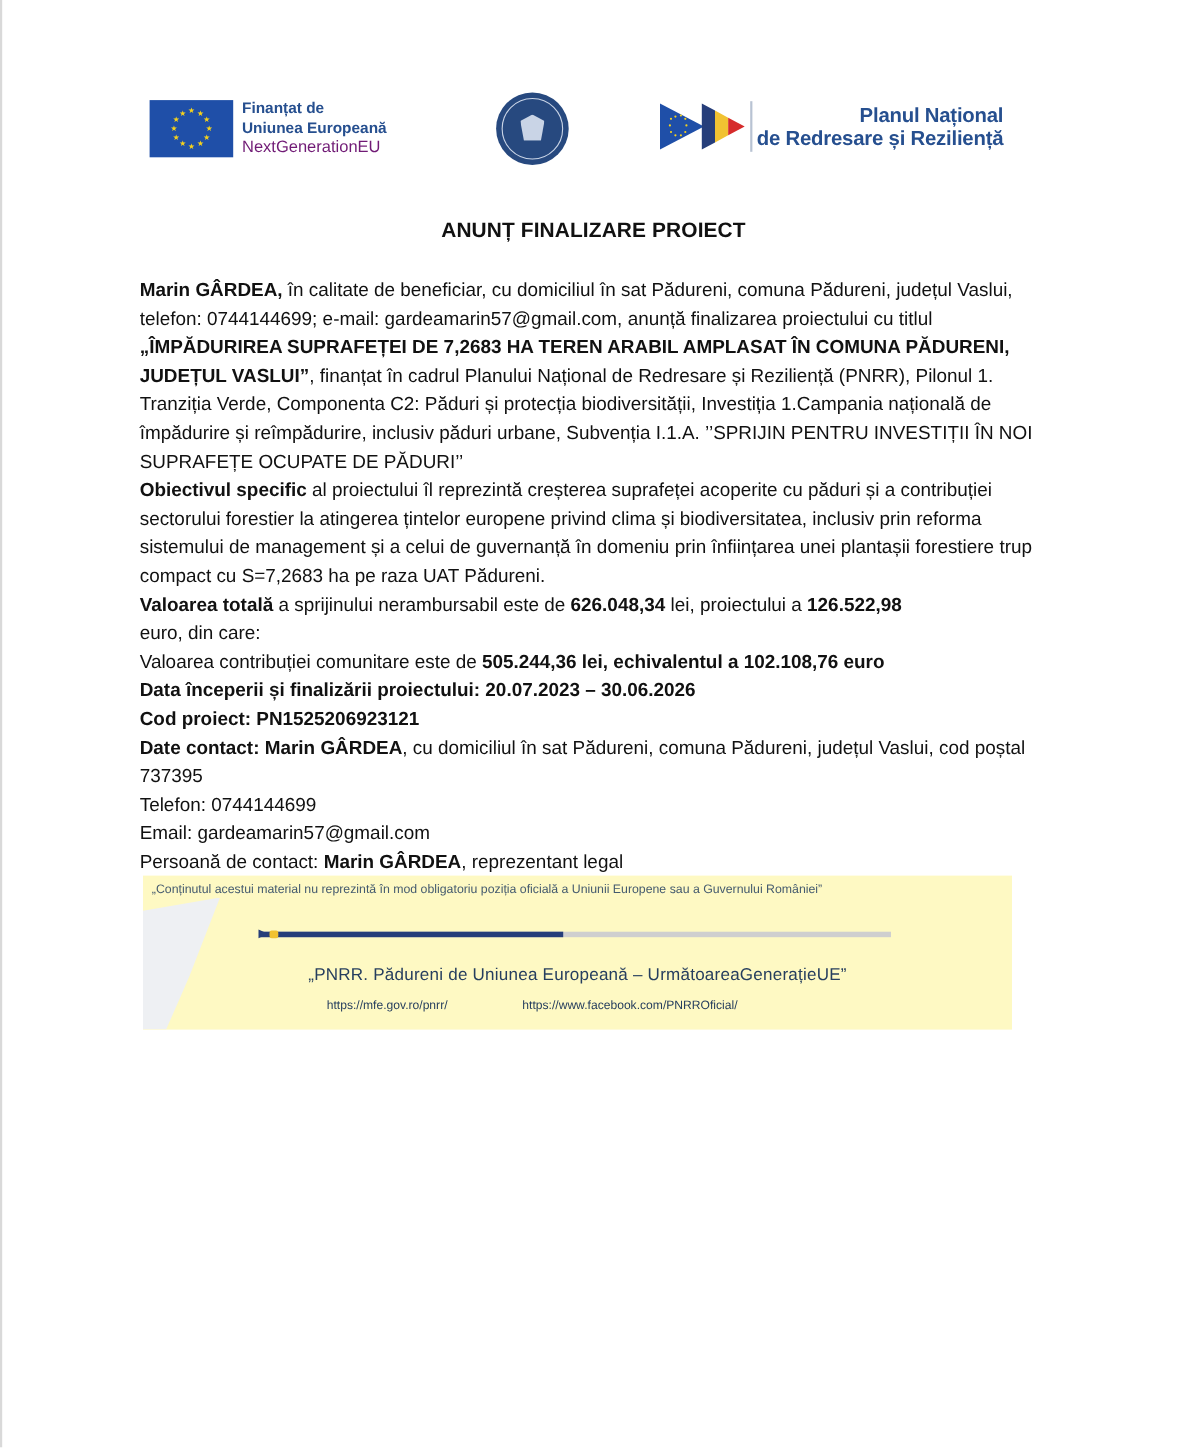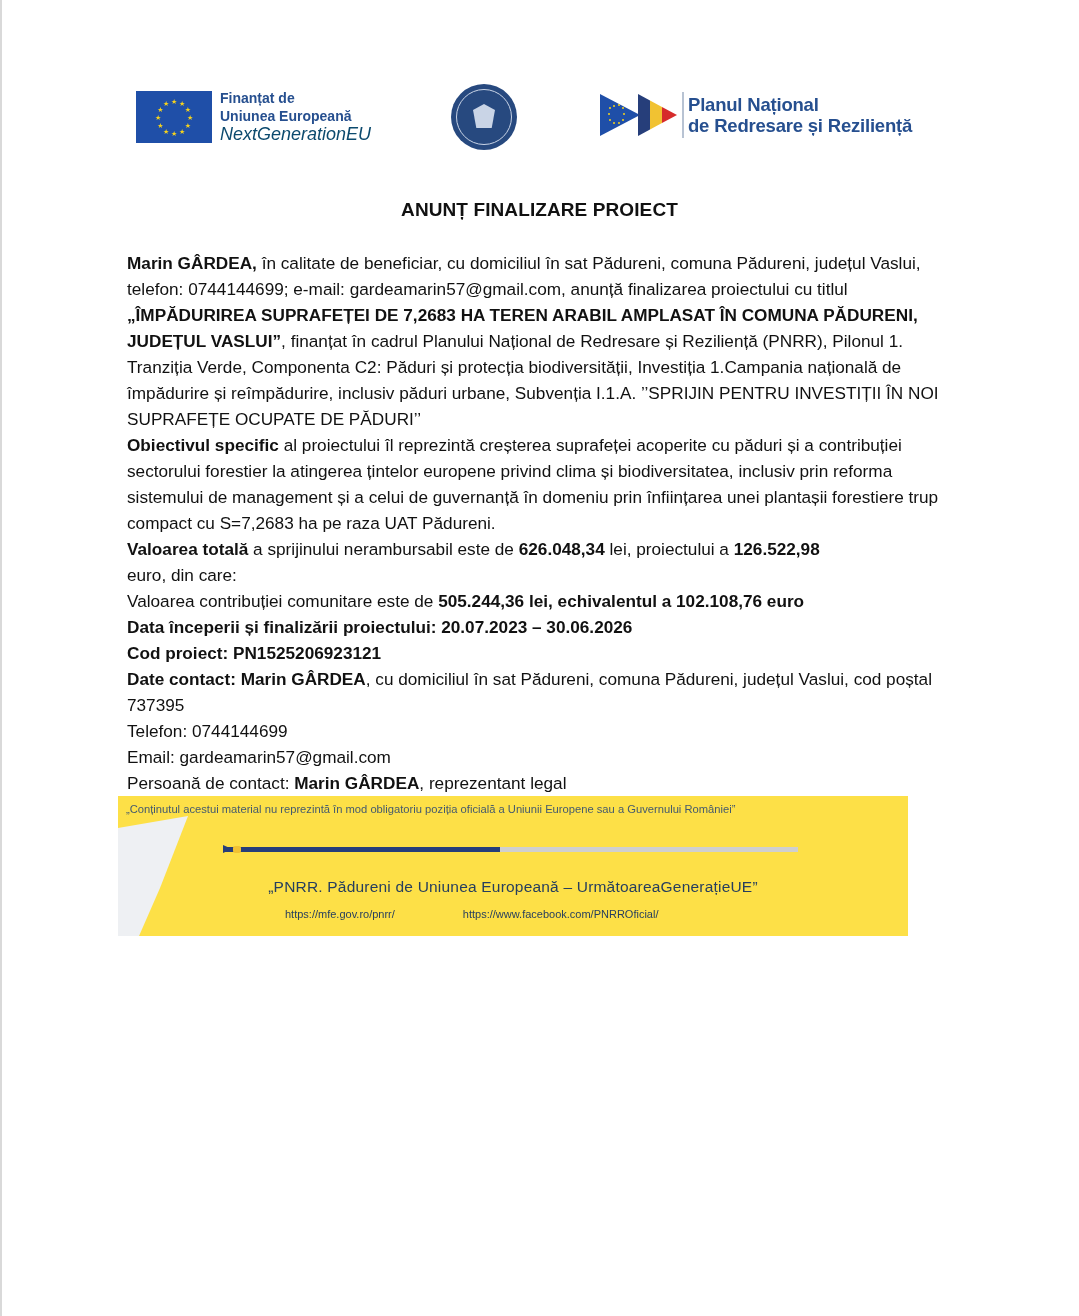--- a/index.html
+++ b/index.html
@@ -9,41 +9,41 @@
     font-family: "Liberation Sans", sans-serif; color: #111;
   }
   .left-edge { position: absolute; left: 0; top: 0; width: 2px; height: 1316px; background: #d9d9d9; }
 
   
   .logo-eu { position: absolute; left: 136px; top: 89px; display: flex; align-items: flex-end; }
   .eu-flag { width: 76px; height: 52px; background: #1f4fa8; position: relative; }
   .eu-flag .star { position: absolute; color: #f6d21c; font-size: 7px; line-height: 7px; }
   .eu-text { margin-left: 8px; line-height: 18px; }
   .eu-text .l1, .eu-text .l2 { color: #264f8f; font-weight: bold; font-size: 14px; }
-  .eu-text .l3 { color: #0c4a6e; font-size: 18px; font-style: italic; }
+  .eu-text .l3 { color: #701a75; font-size: 15px; }
 
   .logo-gov { position: absolute; left: 451px; top: 84px; width: 66px; height: 66px; border-radius: 50%; background: #27497f; }
   .logo-gov .ring { position: absolute; left: 5px; top: 5px; width: 54px; height: 54px; border-radius: 50%; border: 1.5px solid #c9d4e6; }
   .logo-gov .eagle { position: absolute; left: 22px; top: 20px; width: 22px; height: 24px; background: #c9d4e6; clip-path: polygon(50% 0, 100% 25%, 85% 100%, 15% 100%, 0 25%); }
 
-  .logo-pnrr { position: absolute; left: 600px; top: 92px; display: flex; align-items: center; }
+  .logo-pnrr { position: absolute; left: 600px; top: 92px; display: flex; align-items: center; text-align: right; }
   .pnrr-mark { width: 78px; height: 46px; position: relative; }
   .pnrr-div { width: 2px; height: 46px; background: #b8c3d3; margin-left: 4px; }
   .pnrr-text { margin-left: 4px; color: #264f8f; font-size: 18.5px; line-height: 21px; font-weight: bold; letter-spacing: -0.2px; }
 
   
   .title { position: absolute; left: 0; width: 1079px; top: 199px; text-align: center; font-weight: bold; font-size: 19px; letter-spacing: 0.1px; }
 
   
   .body { position: absolute; left: 127px; top: 250px; width: 825px; font-size: 17.2px; line-height: 26px; color: #111; }
   .body p { margin: 0; }
   .body b { font-weight: bold; }
 
   
-  .footer { position: absolute; left: 118px; top: 796px; width: 790px; height: 140px; background: #fde047; }
+  .footer { position: absolute; left: 130px; top: 796px; width: 790px; height: 140px; background: #fef9c3; }
   .footer .disclaimer { position: absolute; left: 8px; top: 7px; font-size: 11.2px; color: #445a6e; white-space: nowrap; }
   .footer .bar-wrap { position: absolute; left: 107px; top: 51px; width: 573px; height: 5px; background: #cfcfcf; }
   .footer .bar-fill { position: absolute; left: 0; top: 0; height: 5px; background: #263e7a; }
   .footer .bar-tip { position: absolute; left: -2px; top: -2px; width: 0; height: 0; border-top: 4px solid transparent; border-bottom: 4px solid transparent; border-left: 9px solid #263e7a; }
   .footer .bar-dot { position: absolute; left: 8px; top: -1px; width: 8px; height: 7px; background: #f1c232; border-radius: 2px; }
   .footer .slogan { position: absolute; left: 0; width: 790px; top: 82px; text-align: center; color: #263e5e; font-size: 15.5px; letter-spacing: 0.2px; }
   .footer .links { position: absolute; left: 167px; top: 112px; font-size: 11px; color: #263e5e; white-space: nowrap; }
   .footer .links span { margin-right: 68px; }
   .footer .shape { position: absolute; left: 0; top: 20px; width: 70px; height: 120px; background: #eef0f3; clip-path: polygon(0 10%, 100% 0, 60% 60%, 30% 100%, 0 100%); }
 </style>

